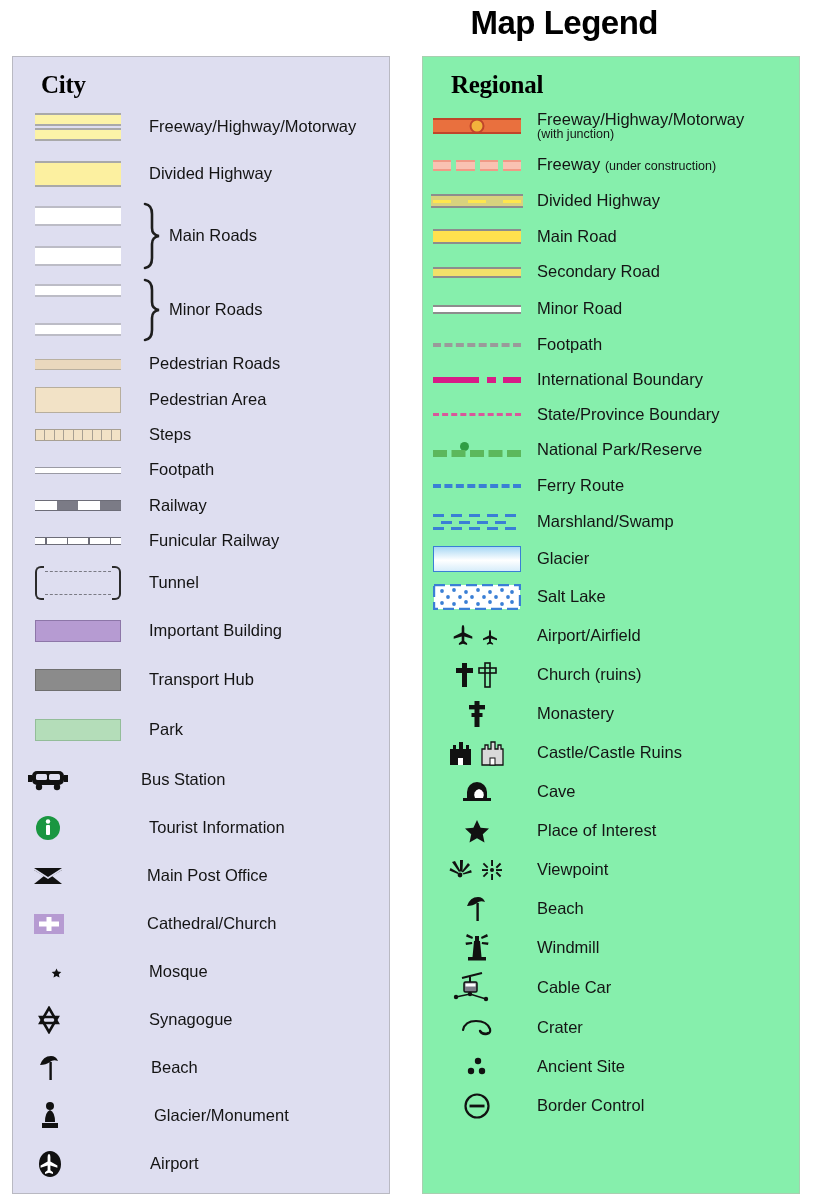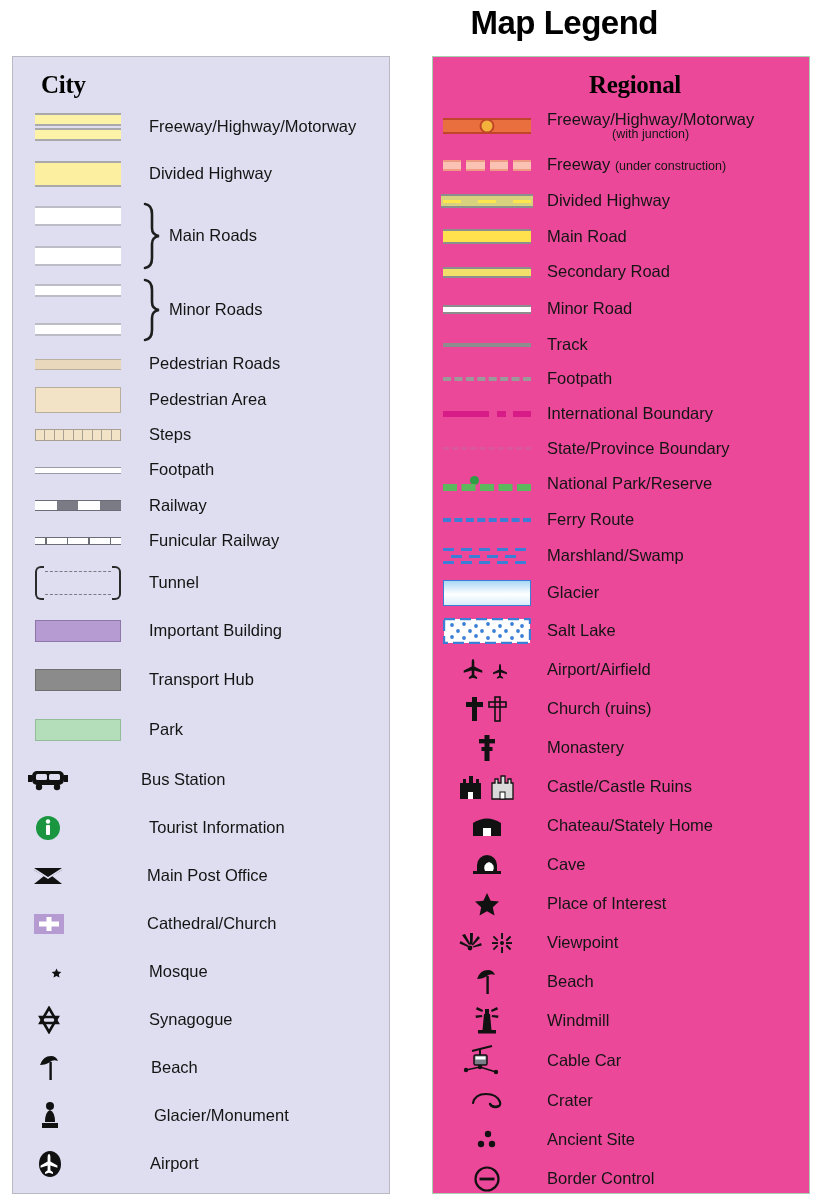--- a/index.html
+++ b/index.html
@@ -24,21 +24,21 @@
   .panel{
     position:absolute;
     top:56px;
     width:378px;
     height:1138px;
     box-sizing:border-box;
     border:1px solid #b9b9c2;
     overflow:hidden;
   }
   .panel.city{ left:12px; background:#dedef0; }
-  .panel.regional{ left:432px; background:#ec4899; border-color:#a8cfb0;text-align:center; }
+  .panel.regional{ left:422px; background:#86efac; border-color:#a8cfb0; }
 
   .panel-title{
     font-size:25px;
     font-weight:bold;
     color:#000;
     margin:14px 0 6px 28px;
     letter-spacing:-0.3px;
     font-family:Liberation Serif, serif;
   }
 
@@ -521,26 +521,20 @@
         <div class="label">Secondary Road</div>
       </div>
 
       <div class="row" style="height:38px">
         <div class="sym">
           <div class="rd r-minor"></div>
         </div>
         <div class="label">Minor Road</div>
       </div>
 
-      <div class="row" style="height:34px">
-        <div class="sym">
-          <div class="rd r-track"></div>
-        </div>
-        <div class="label">Track</div>
-      </div>
 
       <div class="row" style="height:34px">
         <div class="sym">
           <div class="rd r-footpath"></div>
         </div>
         <div class="label">Footpath</div>
       </div>
 
       <div class="row" style="height:35px">
         <div class="sym">
@@ -677,30 +671,20 @@
           <svg width="62" height="28" viewBox="0 0 62 28">
             <path d="M4 10 h3 v-4 h3 v4 h3 v-7 h4 v7 h3 v-4 h3 v4 h2 v16 h-21 z" fill="#111"></path>
             <rect x="12" y="19" width="5" height="7" fill="#fff"></rect>
             <path d="M36 10 h3 v-4 h3 v4 h3 v-7 h4 v7 h3 v-4 h3 v4 h2 v16 h-21 z" fill="#d9d9d9" stroke="#111" stroke-width="1.3"></path>
             <rect x="44" y="19" width="5" height="7" fill="#fff" stroke="#111" stroke-width="1"></rect>
           </svg>
         </div>
         <div class="label">Castle/Castle Ruins</div>
       </div>
 
-      <div class="row" style="height:39px">
-        <div class="sym">
-          <svg width="34" height="26" viewBox="0 0 34 26">
-            <path d="M3 10 q14 -9 28 0 z" fill="#111"></path>
-            <rect x="3" y="10" width="28" height="13" fill="#111"></rect>
-            <rect x="13" y="15" width="8" height="8" fill="#fff"></rect>
-          </svg>
-        </div>
-        <div class="label">Chateau/Stately Home</div>
-      </div>
 
       <div class="row" style="height:39px">
         <div class="sym">
           <svg width="32" height="26" viewBox="0 0 32 26">
             <path d="M16 3 a10 10 0 0 1 10 10 v7 h-20 v-7 a10 10 0 0 1 10 -10 z" fill="#111"></path>
             <path d="M18 10 a6 6 0 0 1 4 9 h-8 a6 6 0 0 1 4 -9 z" fill="#fff"></path>
             <rect x="2" y="19" width="28" height="3" fill="#111"></rect>
           </svg>
         </div>
         <div class="label">Cave</div>

